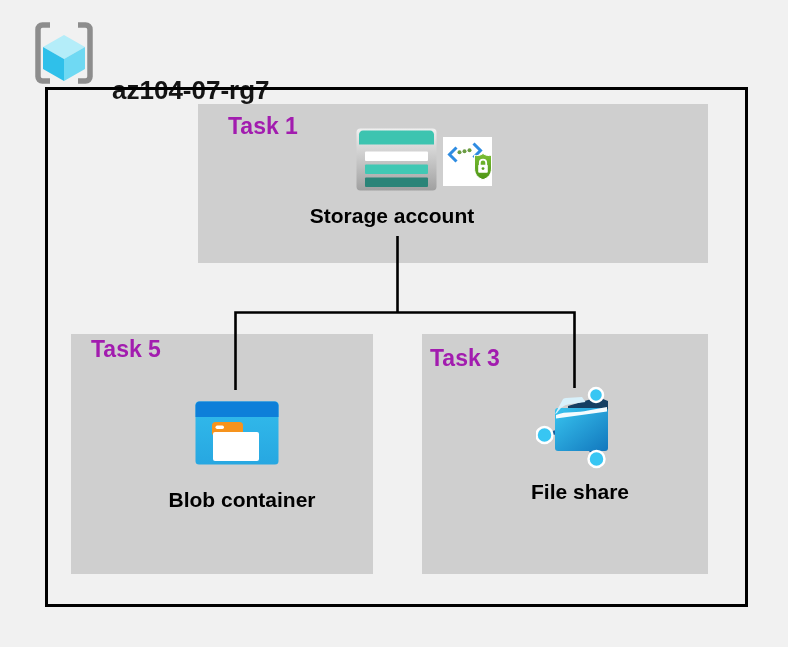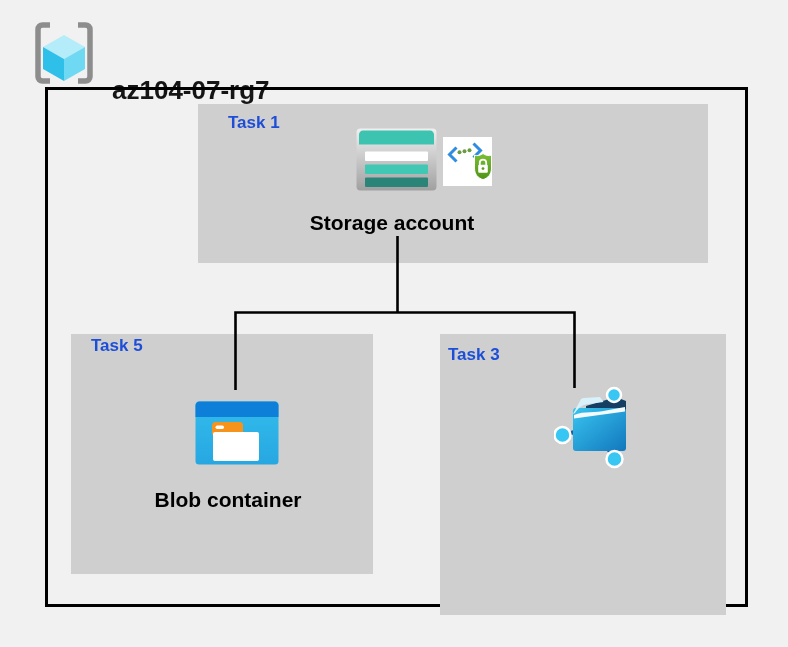--- a/index.html
+++ b/index.html
@@ -22,36 +22,36 @@
   
   .outer-rect{
     position:absolute;left:45px;top:87px;width:703px;height:520px;
     border:3px solid #000;box-sizing:border-box;background:transparent;
   }
 
   
   .task-box{position:absolute;background:#cfcfcf;}
   .task1{left:198px;top:104px;width:510px;height:159px;}
   .task5{left:71px;top:334px;width:302px;height:240px;}
-  .task3{left:440px;top:334px;width:286px;height:281px;}
+  .task3{left:422px;top:334px;width:286px;height:240px;}
 
   .task-label{
-    position:absolute;font-size:17px;font-weight:700;color:#1d4ed8;
+    position:absolute;font-size:23px;font-weight:700;color:#a21caf;
     white-space:nowrap;line-height:1.1;
   }
   .task1 .task-label{left:30px;top:10px;}
   .task5 .task-label{left:20px;top:3px;}
   .task3 .task-label{left:8px;top:12px;}
 
   .item-label{
     position:absolute;font-size:21px;font-weight:700;color:#000;
     text-align:center;white-space:nowrap;line-height:1.1;
   }
-  .task1 .item-label{left:94px;top:100px;width:200px;margin-top:7px;}
-  .task5 .item-label{left:32px;top:154px;width:250px;}
+  .task1 .item-label{left:94px;top:100px;width:200px;}
+  .task5 .item-label{left:46px;top:154px;width:250px;}
   .task3 .item-label{left:58px;top:146px;width:200px;}
 
   .icon{position:absolute;}
   .storage-icon{left:158px;top:24px;width:81px;height:63px;}
   .sas-icon{left:245px;top:33px;width:49px;height:49px;}
   .blob-icon{left:124px;top:67px;width:84px;height:64px;}
   .fileshare-icon{left:114px;top:50px;width:78px;height:86px;}
 
   
   .connectors{
@@ -159,15 +159,16 @@
 
       <path d="M19,30 L26.5,16 C27.2,14.8 28.4,14.2 29.8,14.1 L46,13 L49.5,18 L33,20.2 C27.8,20.9 23.5,24.5 21,29 Z" fill="#d8f1fb"></path>
 
       <path d="M20,31 C30,26.5 42,29.5 52,26.5 L71,23 L71,27.5 L20,34.5 Z" fill="#f4fbfe"></path>
 
       <circle cx="60" cy="11" r="7" fill="#38c6f3" stroke="#ffffff" stroke-width="2.5"></circle>
       <circle cx="8.5" cy="51" r="8" fill="#38c6f3" stroke="#ffffff" stroke-width="2.5"></circle>
       <circle cx="60.5" cy="75" r="8" fill="#38c6f3" stroke="#ffffff" stroke-width="2.5"></circle>
     </svg>
 
+    <div class="item-label">File share</div>
   </div>
 
 </div>
 
 </body></html>

